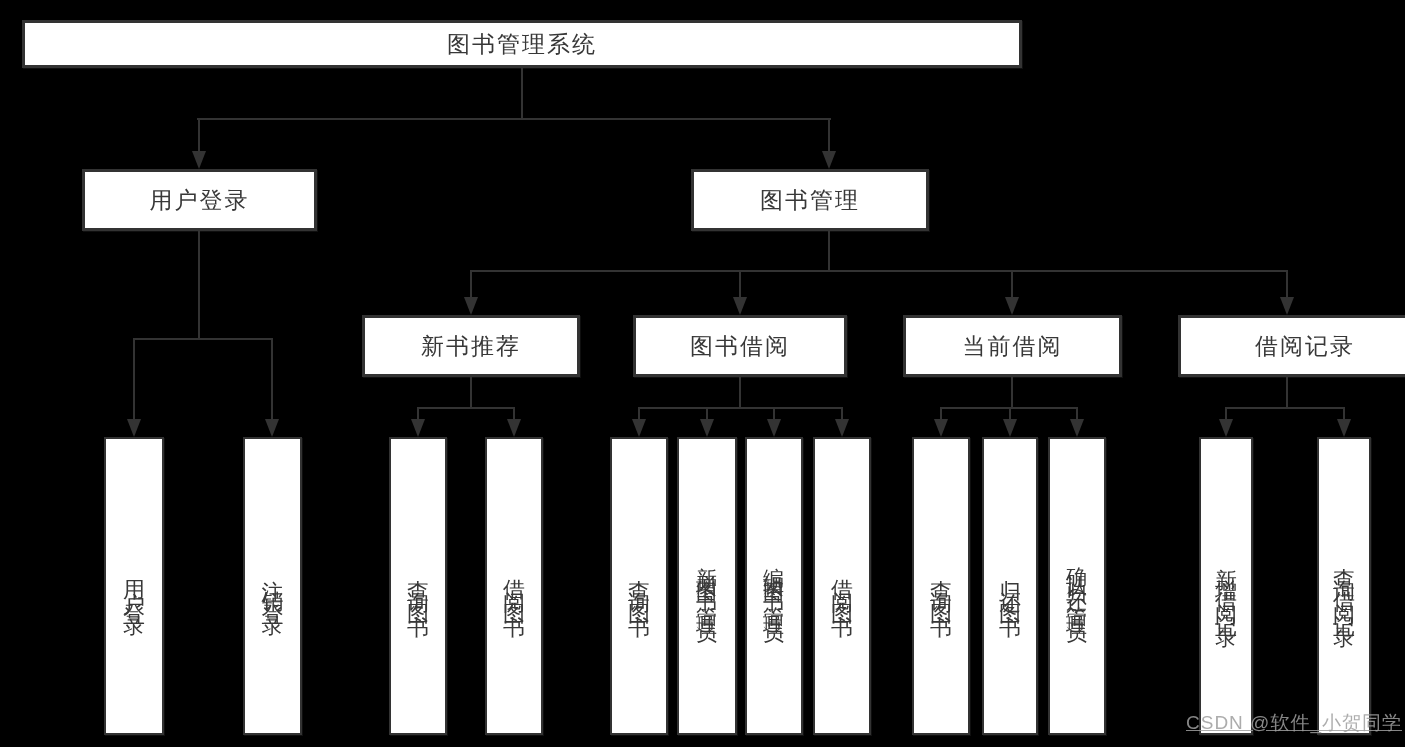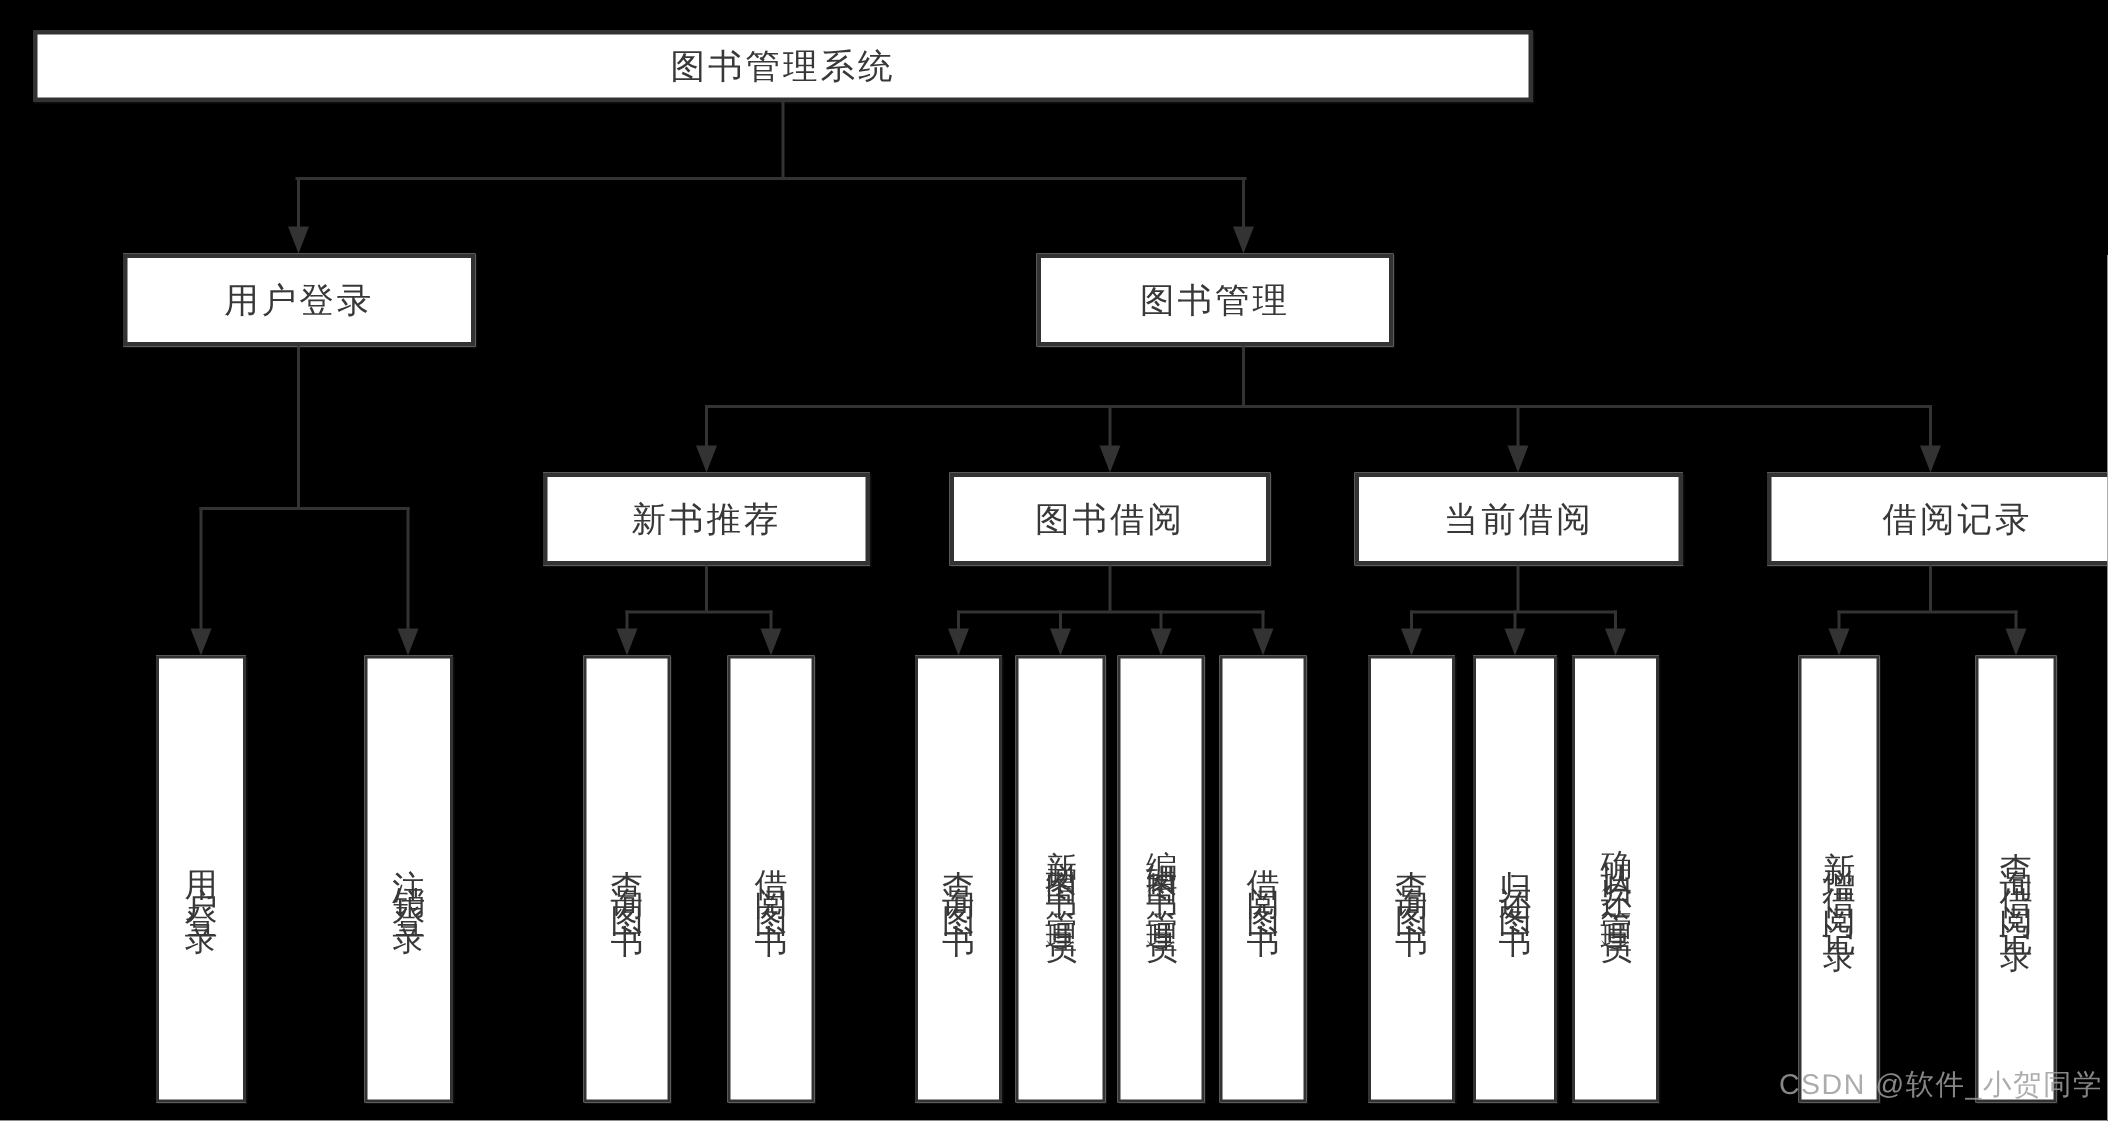--- a/index.html
+++ b/index.html
@@ -53,20 +53,21 @@
   }
   
   .watermark{
     position:absolute;
     left:1186px;top:710px;
     font-size:19px;
     color:rgba(158,158,158,0.85);
     letter-spacing:1px;
     z-index:10;
     white-space:nowrap;
+    text-decoration:underline;
   }
 </style>
 </head>
 <body>
 
 <div class="stage">
 
   <div class="hbox" style="left:22px;top:20px;width:1000px;height:48px;">
     <span>图书管理系统</span>
   </div>

